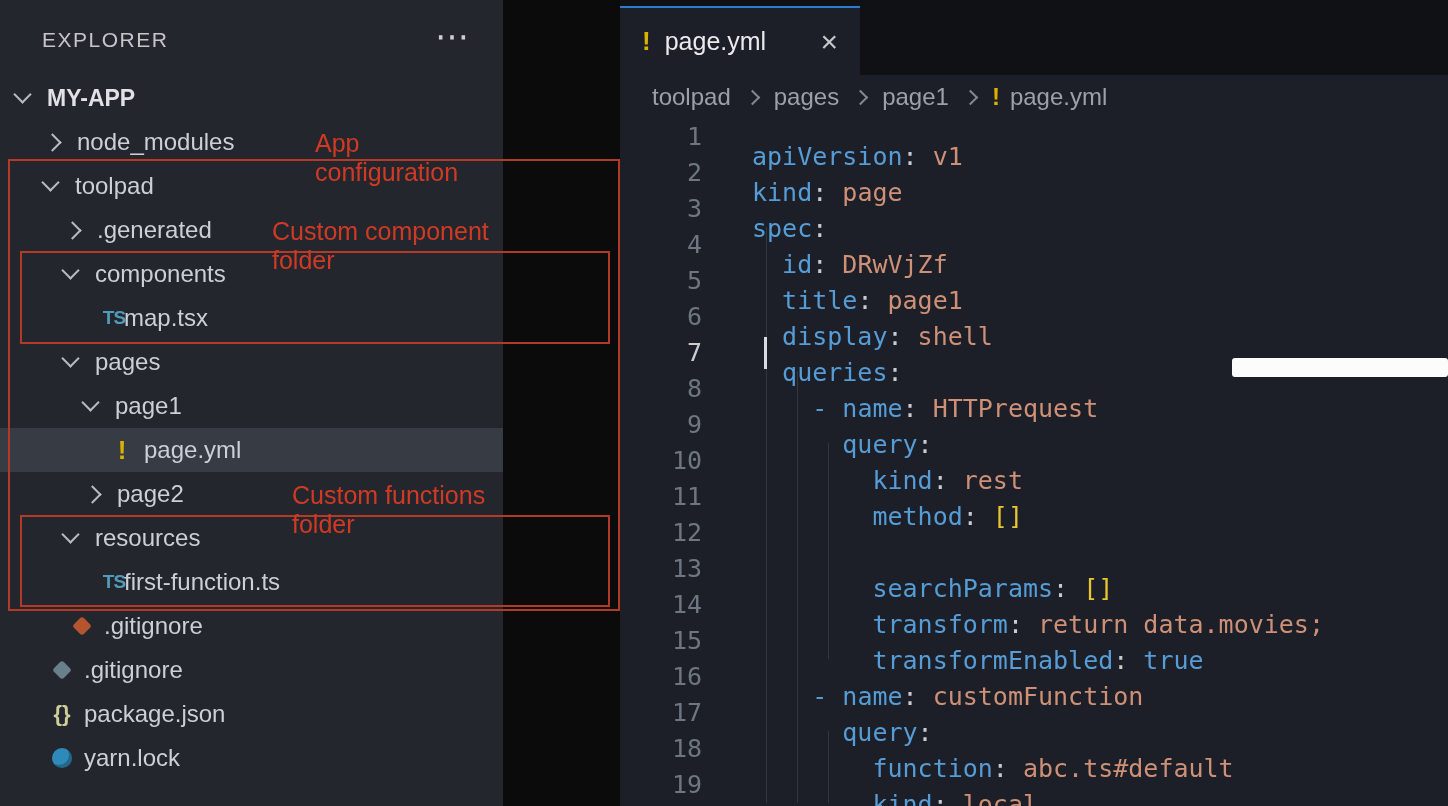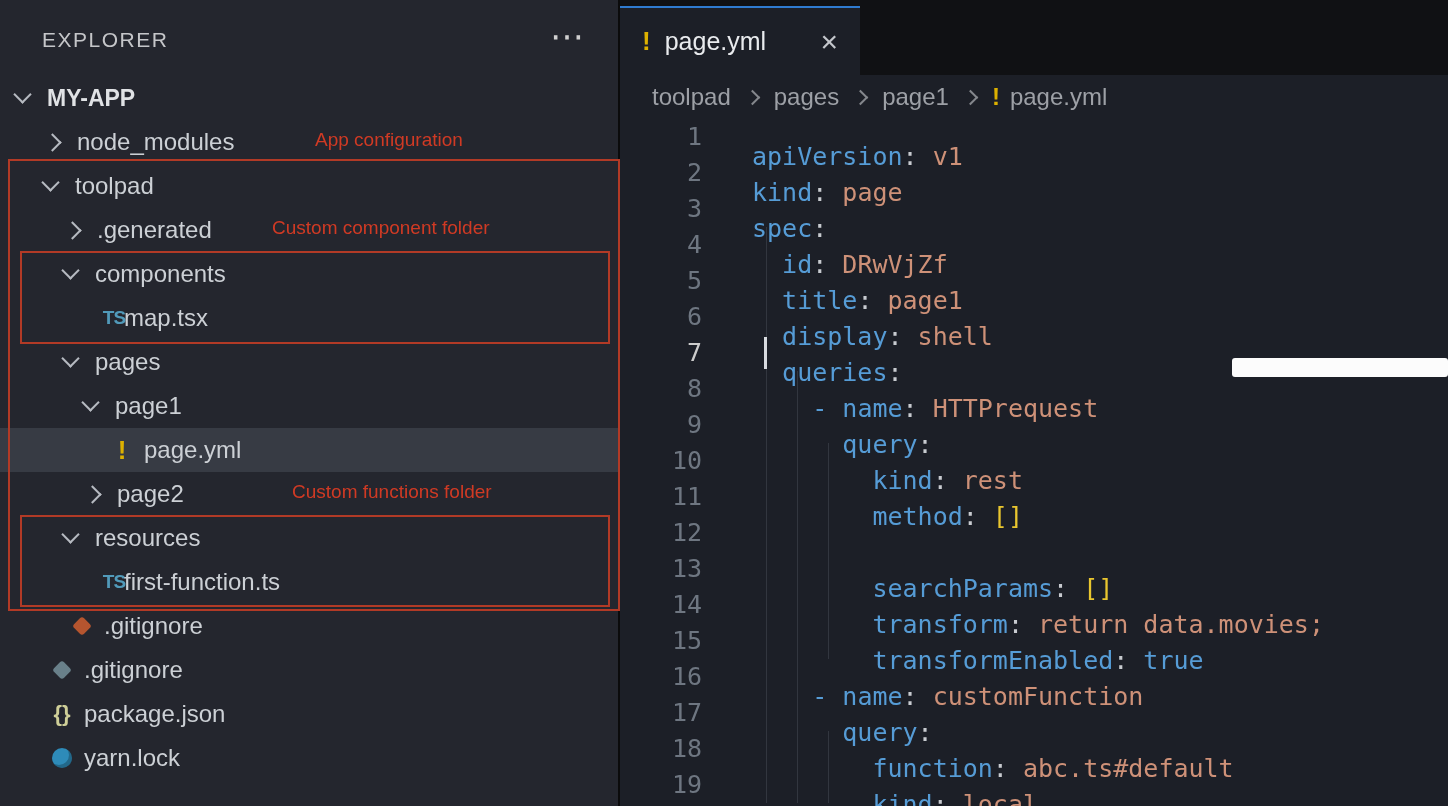--- a/index.html
+++ b/index.html
@@ -1,20 +1,20 @@
 <!DOCTYPE html>
 <html><head>
 <meta charset="utf-8">
 <style>
   html,body{margin:0;padding:0;background:#0b0b0c;}
   #root{position:relative;width:1448px;height:806px;overflow:hidden;background:#0b0b0c;
         font-family:"Liberation Sans",sans-serif;-webkit-font-smoothing:antialiased;}
 
   
-  #sidebar{position:absolute;left:0;top:0;width:618px;height:806px;background:#24262e;}
+  #sidebar{position:absolute;left:0;top:0;width:503px;height:806px;background:#24262e;}
   .explorer-title{position:absolute;left:42px;top:28px;font-size:21px;letter-spacing:1.5px;color:#c5c6c9;}
   .more{position:absolute;right:32px;top:16px;font-size:34px;color:#d0d0d0;letter-spacing:2px;cursor:pointer;}
   .tree{position:absolute;left:0;top:76px;width:100%;}
   .row{height:44px;display:flex;align-items:center;font-size:24px;color:#ccd0d5;}
   .row.selected{background:#373b44;}
   .root-row .label{font-weight:bold;color:#e0e2e5;font-size:23px;}
   .lvl0{padding-left:16px}.lvl1{padding-left:44px}.lvl2{padding-left:64px}
   .lvl3{padding-left:84px}.lvl4{padding-left:104px}
   .chev{width:11px;height:11px;border-right:2px solid #b6bac1;border-bottom:2px solid #b6bac1;
         display:inline-block;margin-right:18px;flex:0 0 auto;}
@@ -24,21 +24,21 @@
   .ico-ts{color:#519aba;font-weight:bold;font-size:19px;letter-spacing:-1px;margin-left:24px;}
   .ico-warn{color:#ddb100;font-weight:bold;font-size:26px;}
   .ico-git{width:14px;height:14px;transform:rotate(45deg);border-radius:3px;display:inline-block;}
   .git-orange{background:#b5552f;}
   .git-gray{background:#69808a;}
   .ico-json{color:#cfcf99;font-size:22px;font-weight:bold;}
   .ico-yarn{width:20px;height:20px;border-radius:50%;background:#2e8bb9;box-shadow:inset -3px -3px 0 rgba(0,0,0,.25);}
 
   
   .ann-box{position:absolute;border:2px solid #b23a26;pointer-events:none;}
-  .ann-label{position:absolute;color:#d03a24;font-size:19px;}
+  .ann-label{position:absolute;color:#d03a24;font-size:25px;}
 
   
   #editor{position:absolute;left:620px;top:0;width:828px;height:806px;background:#1c1f27;}
   #tabstrip{position:absolute;left:0;top:0;width:100%;height:75px;background:#101114;}
   #tab{position:absolute;left:0;top:6px;height:69px;width:240px;background:#1c1f27;
        border-top:2px solid #2f7bd0;display:flex;align-items:center;padding:0 22px;
        box-sizing:border-box;gap:14px;cursor:pointer;}
   .tab-label{color:#e9ebee;font-size:25px;flex:1;}
   .tab-close{color:#c4c7cc;font-size:30px;line-height:1;}
   #breadcrumbs{position:absolute;left:0;top:75px;height:44px;width:100%;display:flex;

